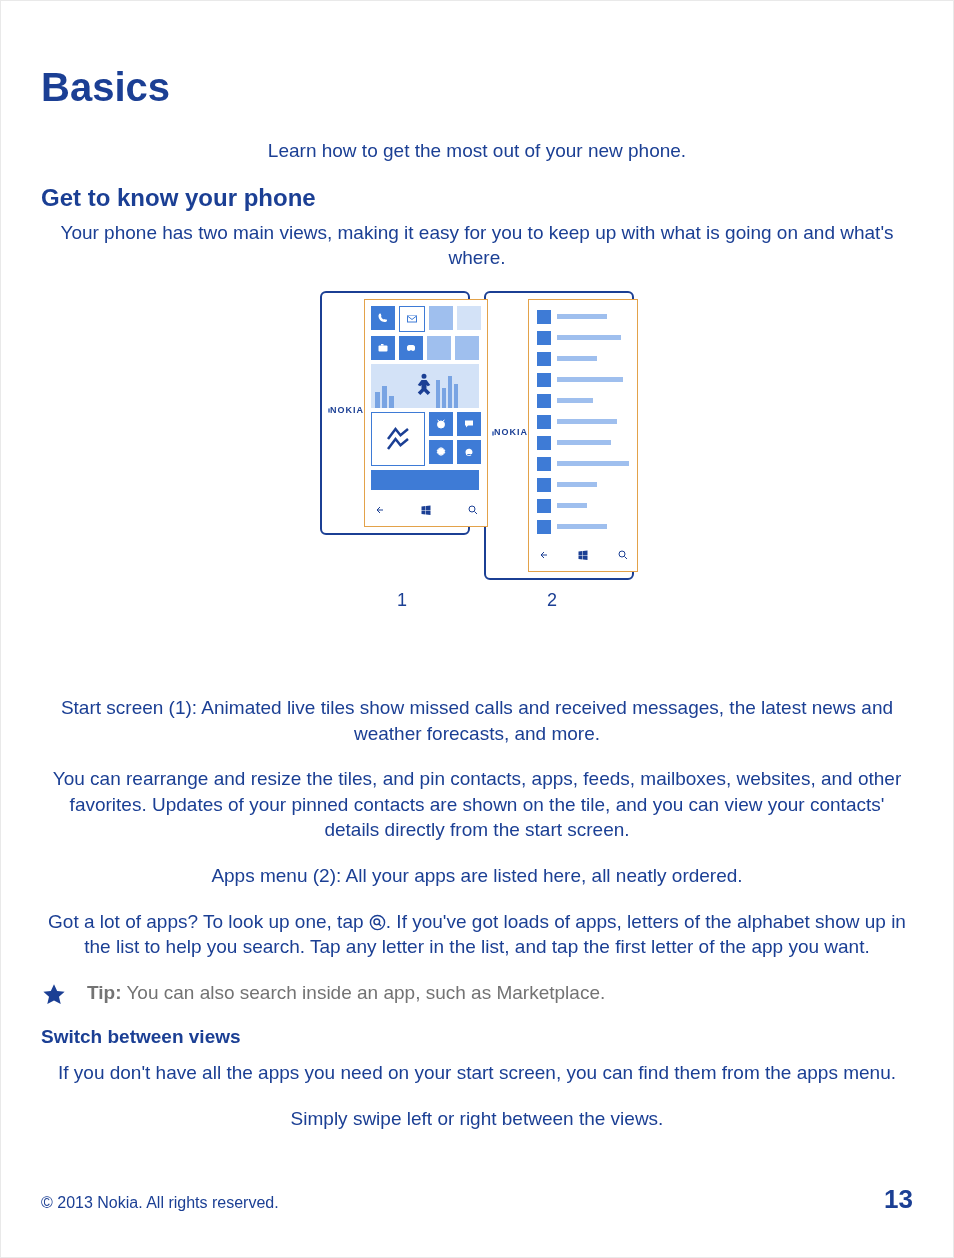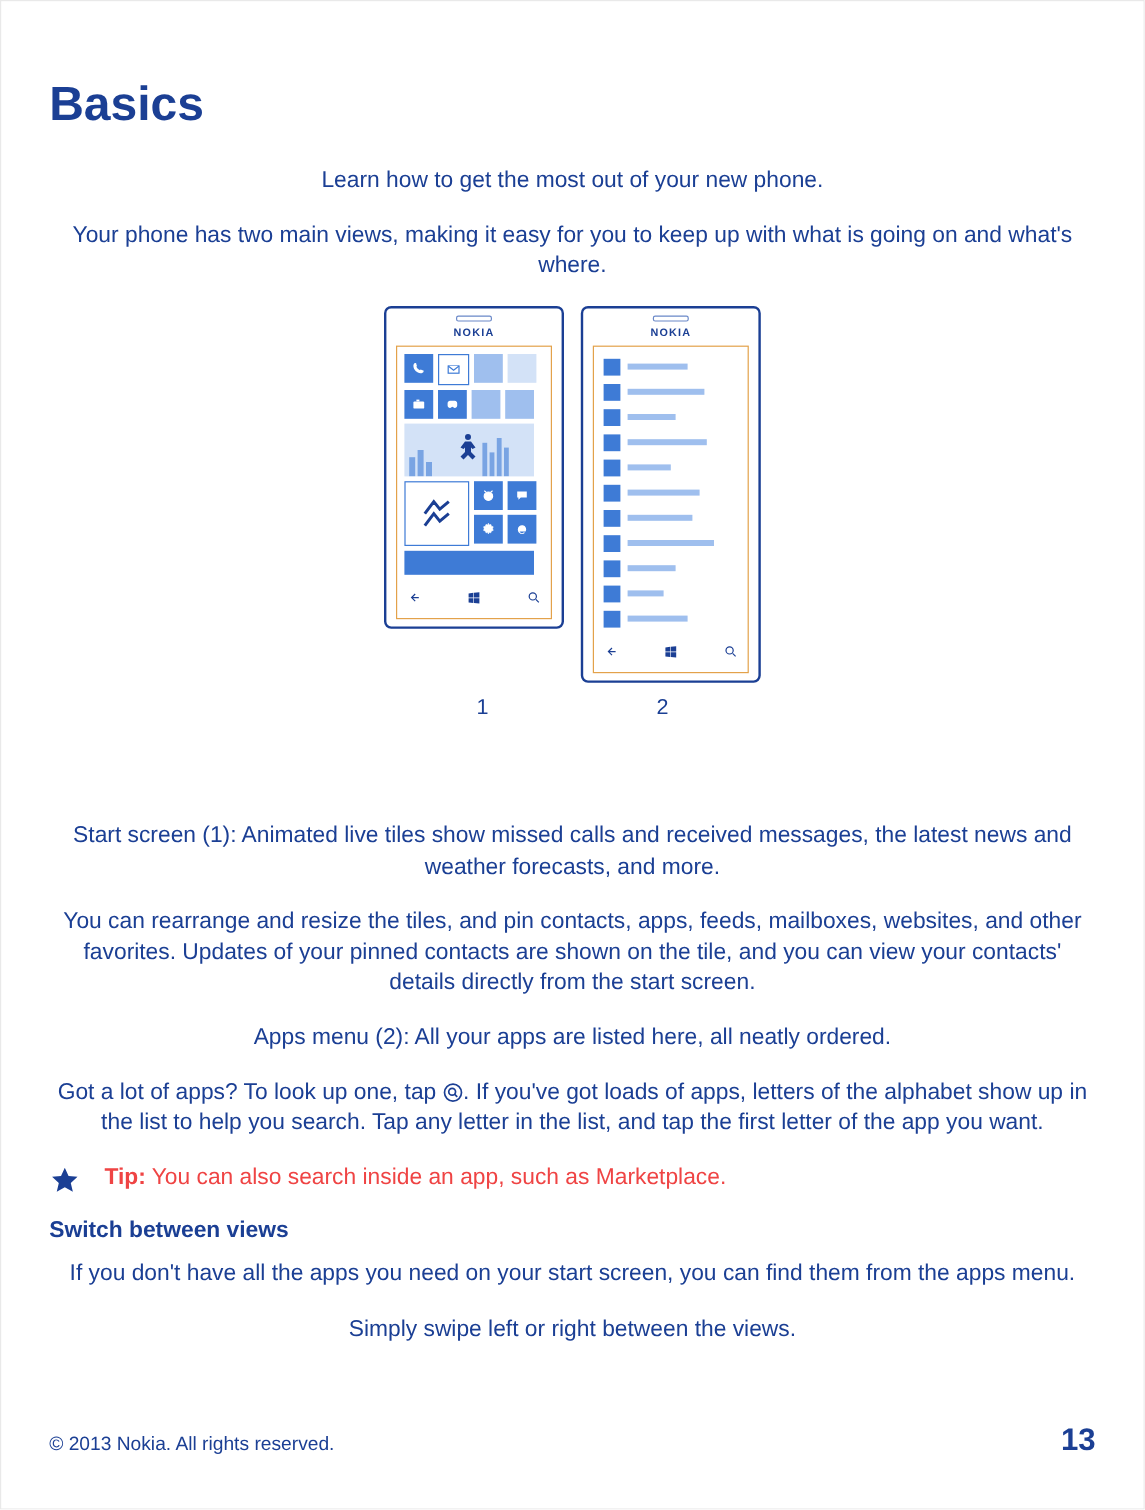--- a/index.html
+++ b/index.html
@@ -52,21 +52,21 @@
     margin: 10px 0 10px 0;
   }
   .phone {
     width: 150px;
     border: 2px solid #1b3f94;
     border-radius: 6px;
     background: #fff;
     box-sizing: border-box;
     padding: 6px 6px 6px 6px;
     display: flex;
-    flex-direction: column;
+    flex-direction: row;
     align-items: center;
   }
   .phone .speaker {
     width: 28px; height: 3px; border: 1px solid #6a88c8; border-radius: 2px; margin-bottom: 4px;
   }
   .phone .logo {
     font-size: 9px;
     font-weight: 700;
     letter-spacing: 1px;
     color: #1b3f94;
@@ -98,21 +98,21 @@
   .applist { padding:10px 8px 2px 8px; }
   .app-row { display:flex; align-items:center; gap:6px; margin-bottom:7px; }
   .app-row .sq { width:14px; height:14px; background:#3e7bd6; }
   .app-row .line { height:5px; background:#9fbfee; }
   .caption-row { display:flex; justify-content:center; gap:130px; margin-top:6px; }
   .caption { font-size:18px; color:#1b3f94; width:20px; text-align:center; }
 
   .tip-row { display:flex; align-items:flex-start; gap:20px; margin: 2px 0 18px 0; }
   .tip-row .star { flex:0 0 auto; margin-top:2px; }
   .tip-row .star svg { width:26px; height:26px; display:block; }
-  .tip-row .text { font-size:19px; color:#ef4444; line-height:1.35; }
+  .tip-row .text { font-size:19px; color:#737373; line-height:1.35; }
   .tip-row .text b { font-weight:700; }
 
   .inline-icon { display:inline-block; vertical-align:-3px; }
   .inline-icon svg { width:17px; height:17px; display:block; }
 
   .footer {
     position: absolute;
     left: 40px; right: 40px; bottom: 42px;
     display: flex;
     justify-content: space-between;
@@ -127,20 +127,21 @@
 </style>
 </head>
 <body>
 
 <div class="page">
 
   <h1 class="title">Basics</h1>
 
   <p class="body">Learn how to get the most out of your new phone.</p>
 
+  <h2 class="section">Get to know your phone</h2>
   <p class="body tight">Your phone has two main views, making it easy for you to keep up with what is going on and what's where.</p>
 
   <div class="figure">
 
     <div>
       <div class="phone">
         <div class="speaker"></div>
         <div class="logo">NOKIA</div>
         <div class="screen">
           <div class="tiles">

